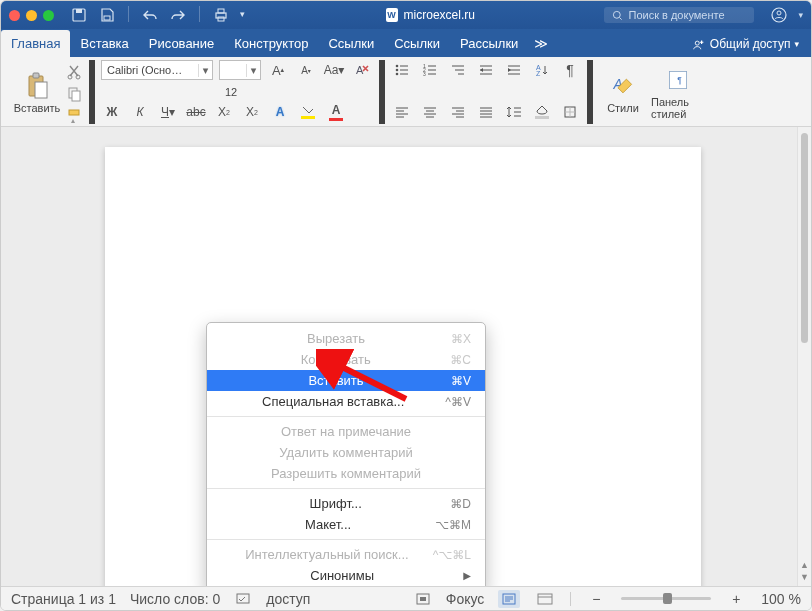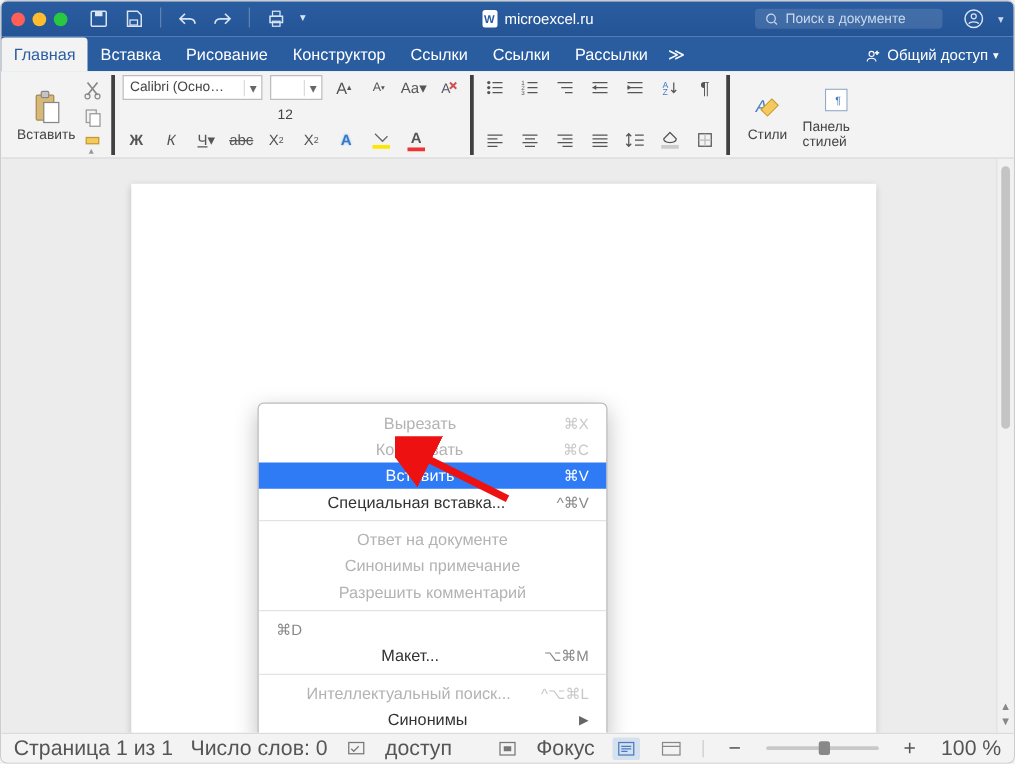--- a/index.html
+++ b/index.html
@@ -23,21 +23,21 @@
 
 .tabs { height: 28px; background: #2a5da0; display: flex; align-items: flex-end; color: #fff; font-size: 13px; }
 .tab { padding: 6px 10px; cursor: pointer; }
 .tab.active { background: #f3f3f3; color: #2a5da0; border-radius: 3px 3px 0 0; font-weight: 500; }
 .tabs .spacer { flex: 1; }
 .tabs .more { padding: 6px 6px; }
 .share-btn { display: flex; align-items: center; gap: 4px; padding: 4px 8px; margin: 0 4px 2px 0; color: #fff; font-size: 12px; cursor: pointer; text-align: right; }
 
 
 .ribbon { height: 70px; background: #f3f3f3; border-bottom: 1px solid #d4d4d4; display: flex; padding: 3px 6px 0 6px; font-size: 11px; color: #444; }
-.rgroup { display: flex; flex-direction: column; justify-content: space-between; border-right: 3px solid #404040; padding: 0 6px 2px 6px; height: 64px; }
+.rgroup { display: flex; flex-direction: column; justify-content: space-between; border-right: 6px solid #404040; padding: 0 6px 2px 6px; height: 64px; }
 .rgroup:last-child { border-right: none; }
 .rbig { display: flex; flex-direction: column; align-items: center; justify-content: center; gap: 2px; width: 48px; cursor: pointer; padding-top: 4px; }
 .rbig svg { width: 24px; height: 28px; }
 .ricon { width: 18px; height: 18px; display: inline-flex; align-items: center; justify-content: center; cursor: pointer; }
 .ricon svg { width: 16px; height: 16px; }
 .row { display: flex; align-items: center; gap: 6px; }
 .fontsel { display: flex; align-items: center; background: #fff; border: 1px solid #bdbdbd; height: 20px; font-size: 11px; }
 .fontsel .drop { width: 14px; text-align: center; color: #666; border-left: 1px solid #dcdcdc; }
 .fontname { width: 96px; padding: 0 5px; }
 .fontsize { width: 26px; padding: 0 5px; margin-top: 44px; }
@@ -58,21 +58,21 @@
 .ctxmenu .mi.hl { background: #2f7bf5; color: #fff; }
 .ctxmenu .mi.hl .sc { color: #fff; }
 .ctxmenu .mi.dis { color: #b3b3b3; }
 .ctxmenu .mi.dis .sc, .ctxmenu .mi.dis .arr { color: #c8c8c8; }
 .ctxmenu hr { border: none; border-top: 1px solid #e3e3e3; margin: 4px 0; }
 
 
 .red-arrow { position: absolute; pointer-events: none; }
 
 
-.statusbar { height: 24px; background: #f3f3f3; border-top: 1px solid #d4d4d4; display: flex; align-items: center; font-size: 17px; color: #555; padding: 0 10px; gap: 14px; }
+.statusbar { height: 24px; background: #f3f3f3; border-top: 1px solid #d4d4d4; display: flex; align-items: center; font-size: 14px; color: #555; padding: 0 10px; gap: 14px; }
 .statusbar .spacer { flex: 1; }
 .vbtn { width: 22px; height: 18px; display: inline-flex; align-items: center; justify-content: center; cursor: pointer; }
 .vbtn.active { background: #d6e1ee; border-radius: 2px; }
 .slider { width: 90px; height: 3px; background: #c8c8c8; position: relative; border-radius: 2px; }
 .slider .thumb { position: absolute; top: -4px; left: 42px; width: 9px; height: 11px; background: #888; border-radius: 2px; }
 
 
 .vscroll { position: absolute; right: 0; top: 0; bottom: 0; width: 14px; background: #f1f1f1; border-left: 1px solid #e0e0e0; display: flex; flex-direction: column; align-items: center; padding: 4px 0; }
 .vscroll .sthumb { width: 7px; height: 210px; background: #c4c4c4; border-radius: 4px; margin-top: 2px; }
 .vscroll .sarrow { font-size: 9px; color: #888; margin-top: auto; }
@@ -367,30 +367,31 @@
         <div class="mi hl">
           <span class="lbl">Вставить</span>
           <span class="sc">⌘V</span>
         </div>
         <div class="mi">
           <span class="lbl">Специальная вставка...</span>
           <span class="sc">^⌘V</span>
         </div>
         <hr>
         <div class="mi dis">
-          <span class="lbl">Ответ на документе</span>
-        </div>
-        <div class="mi dis">
-          <span class="lbl">Синонимы примечание</span>
+          <span class="lbl">Ответ на примечание</span>
+        </div>
+        <div class="mi dis">
+          <span class="lbl">Удалить комментарий</span>
         </div>
         <div class="mi dis">
           <span class="lbl">Разрешить комментарий</span>
         </div>
         <hr>
         <div class="mi">
+          <span class="lbl">Шрифт...</span>
           <span class="sc">⌘D</span>
         </div>
         <div class="mi">
           <span class="lbl">Макет...</span>
           <span class="sc">⌥⌘M</span>
         </div>
         <hr>
         <div class="mi dis">
           <span class="lbl">Интеллектуальный поиск...</span>
           <span class="sc">^⌥⌘L</span>

